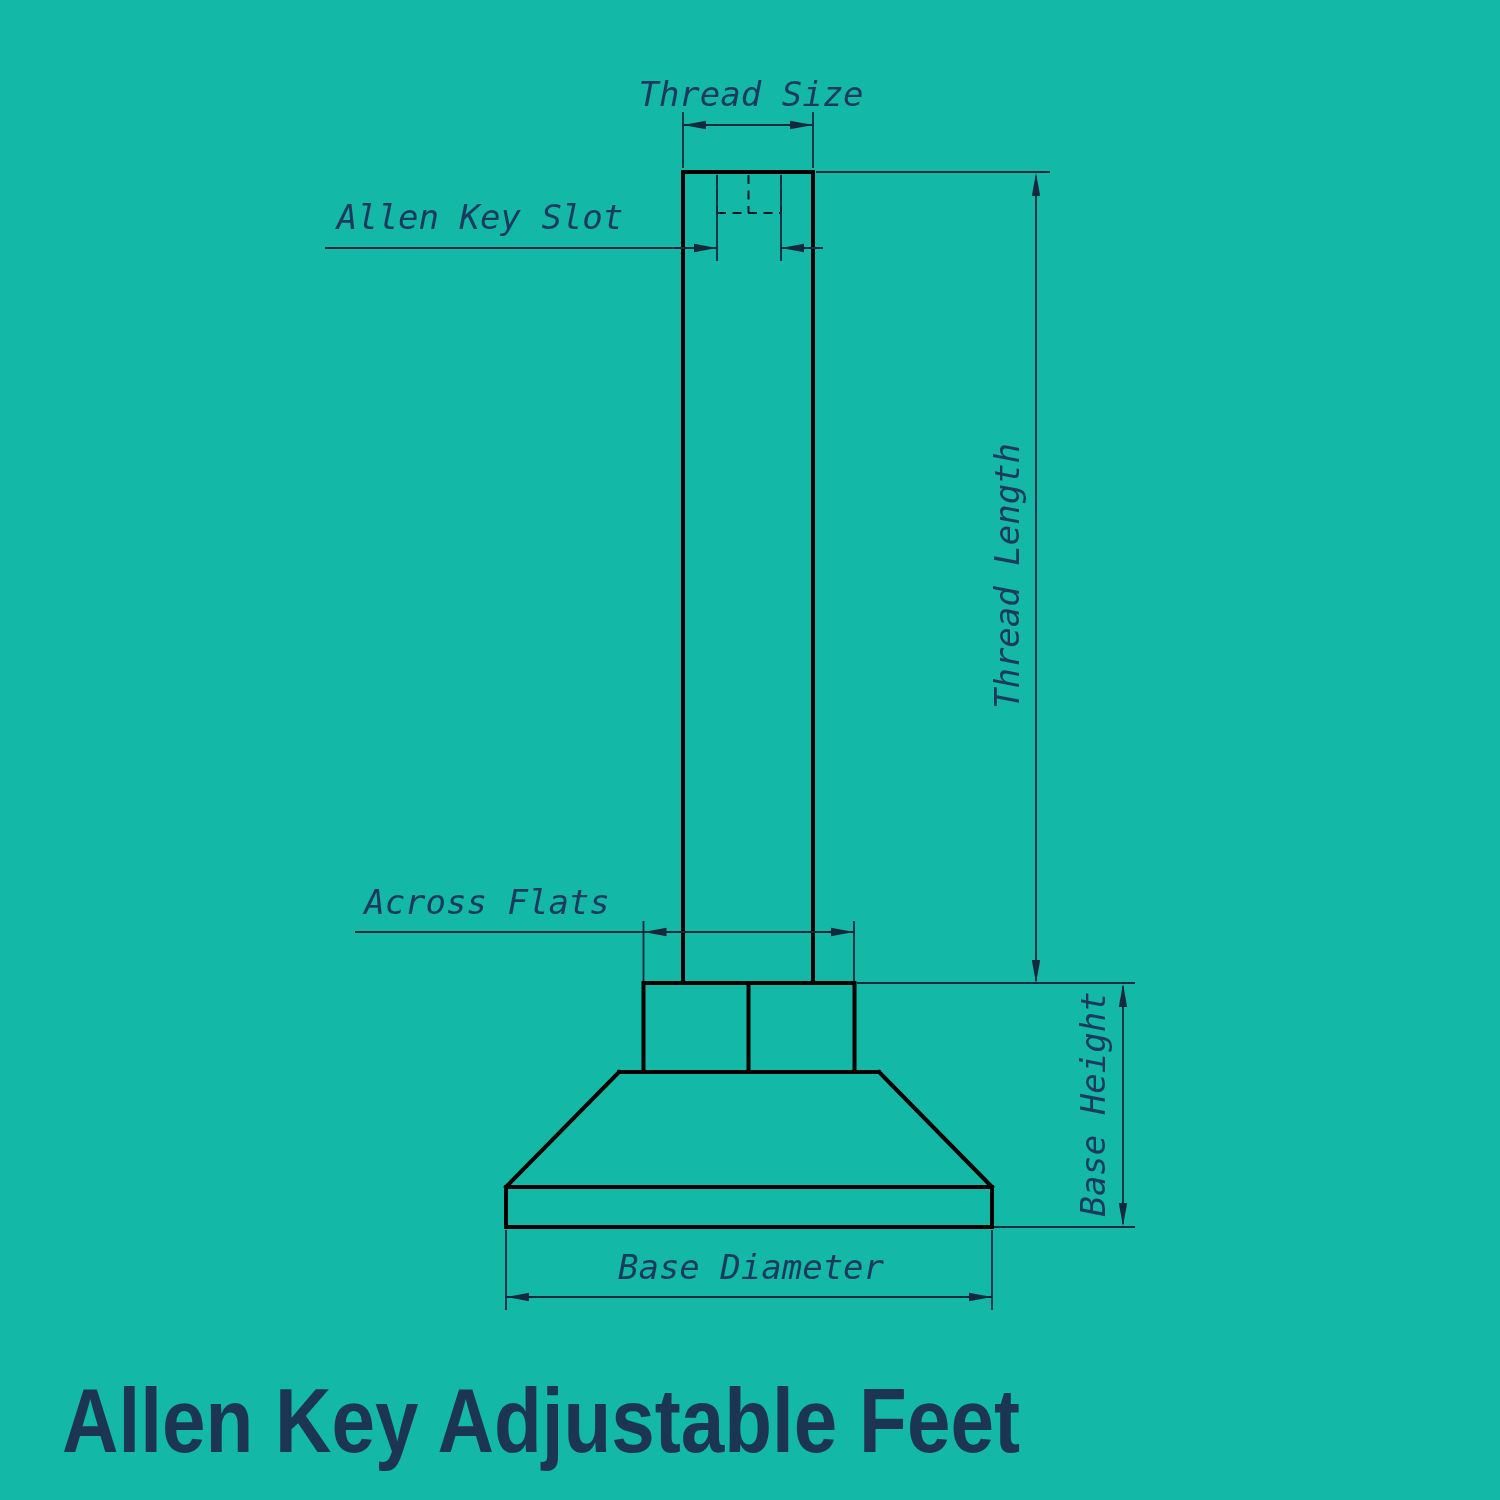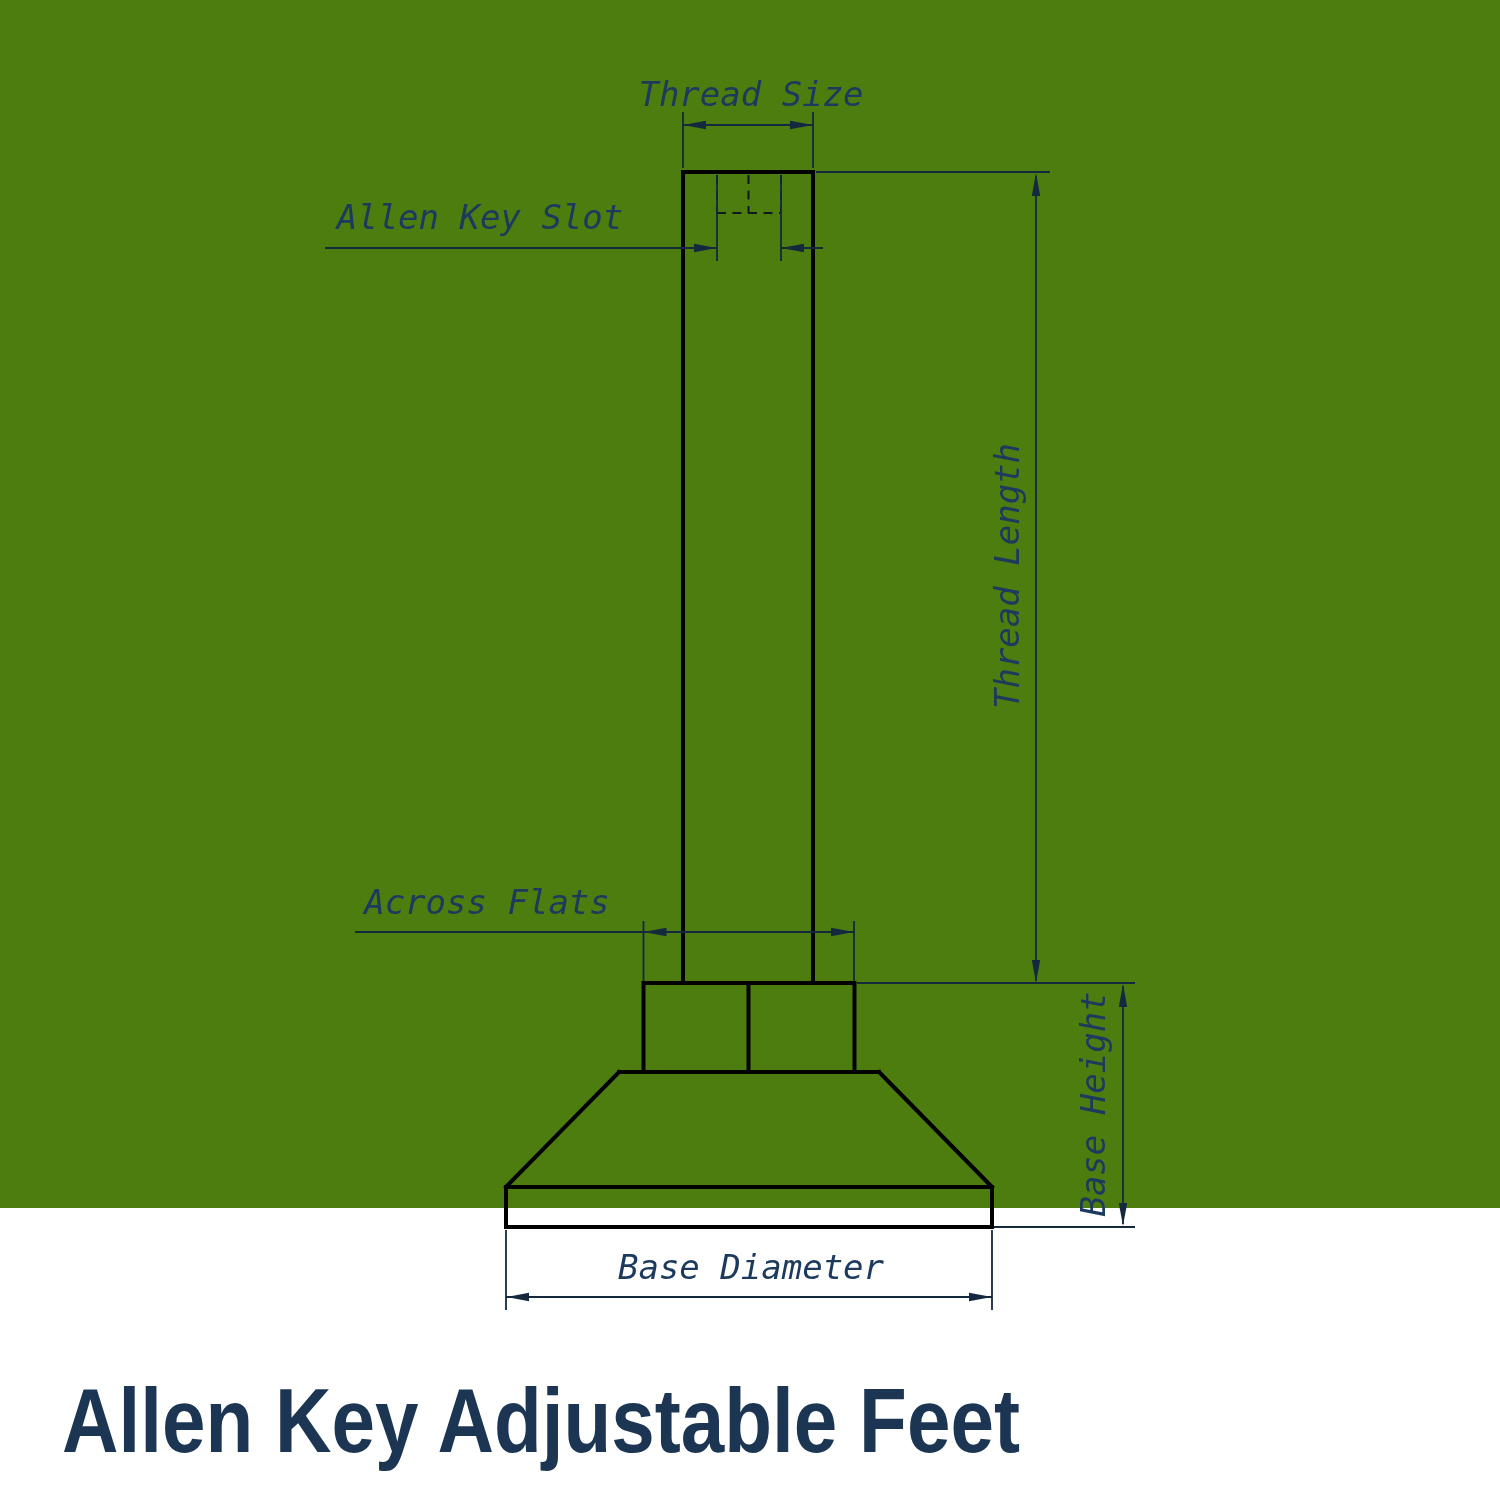--- a/index.html
+++ b/index.html
@@ -6,22 +6,22 @@
     margin: 0;
     padding: 0;
     background: #ffffff;
     width: 1500px;
     height: 1500px;
     overflow: hidden;
   }
   .canvas {
     position: relative;
     width: 1500px;
-    height: 1208px;
-    background: #4d7c0f;
+    height: 1500px;
+    background: #14b8a6;
   }
   svg { display: block; }
 
   
   .part-stroke   { stroke: #000000; fill: none; stroke-width: 4; stroke-linecap: square; }
   .hidden-stroke { stroke: #101820; fill: none; stroke-width: 2; stroke-dasharray: 9 6.5; }
   .dim-stroke    { stroke: #15293e; fill: none; stroke-width: 1.8; }
   .dim-fill      { fill: #15293e; stroke: none; }
   .label-text {
     font-family: "DejaVu Sans Mono", "Liberation Mono", monospace;

